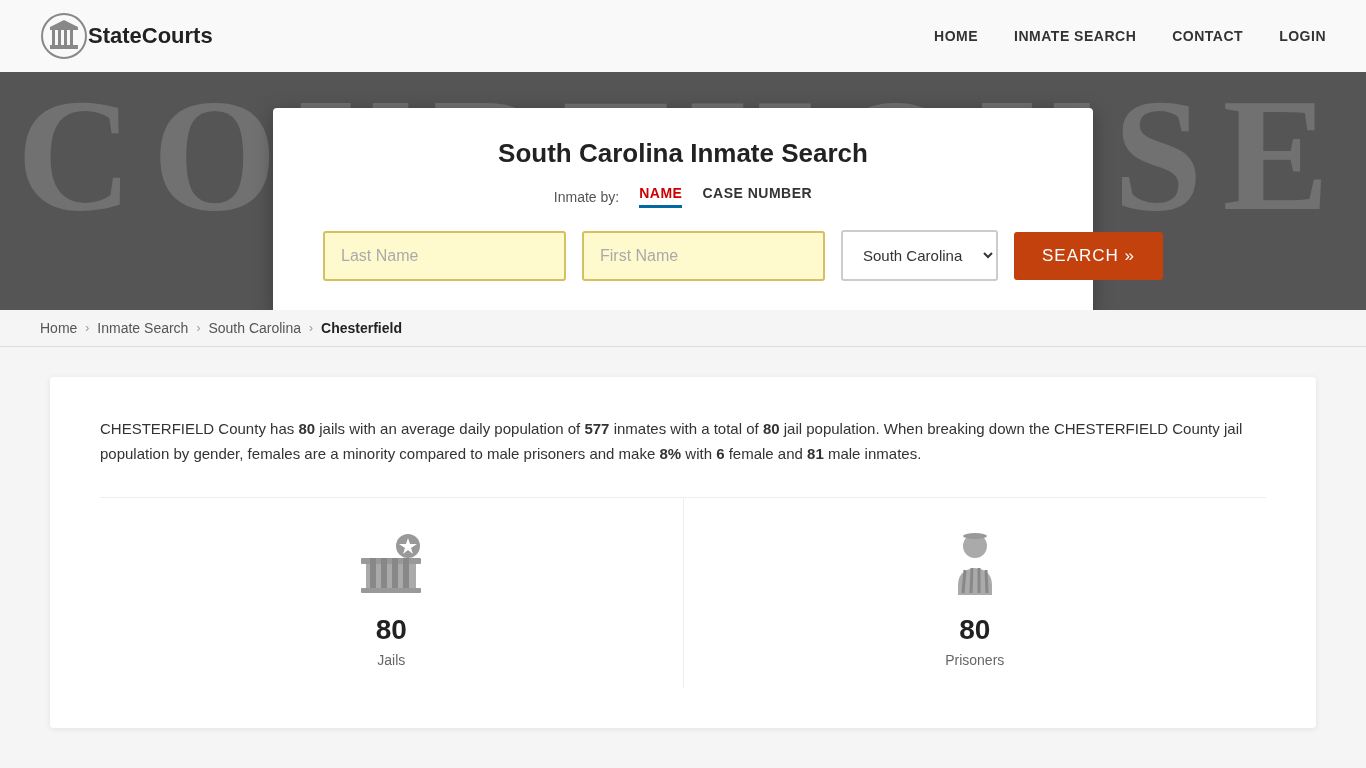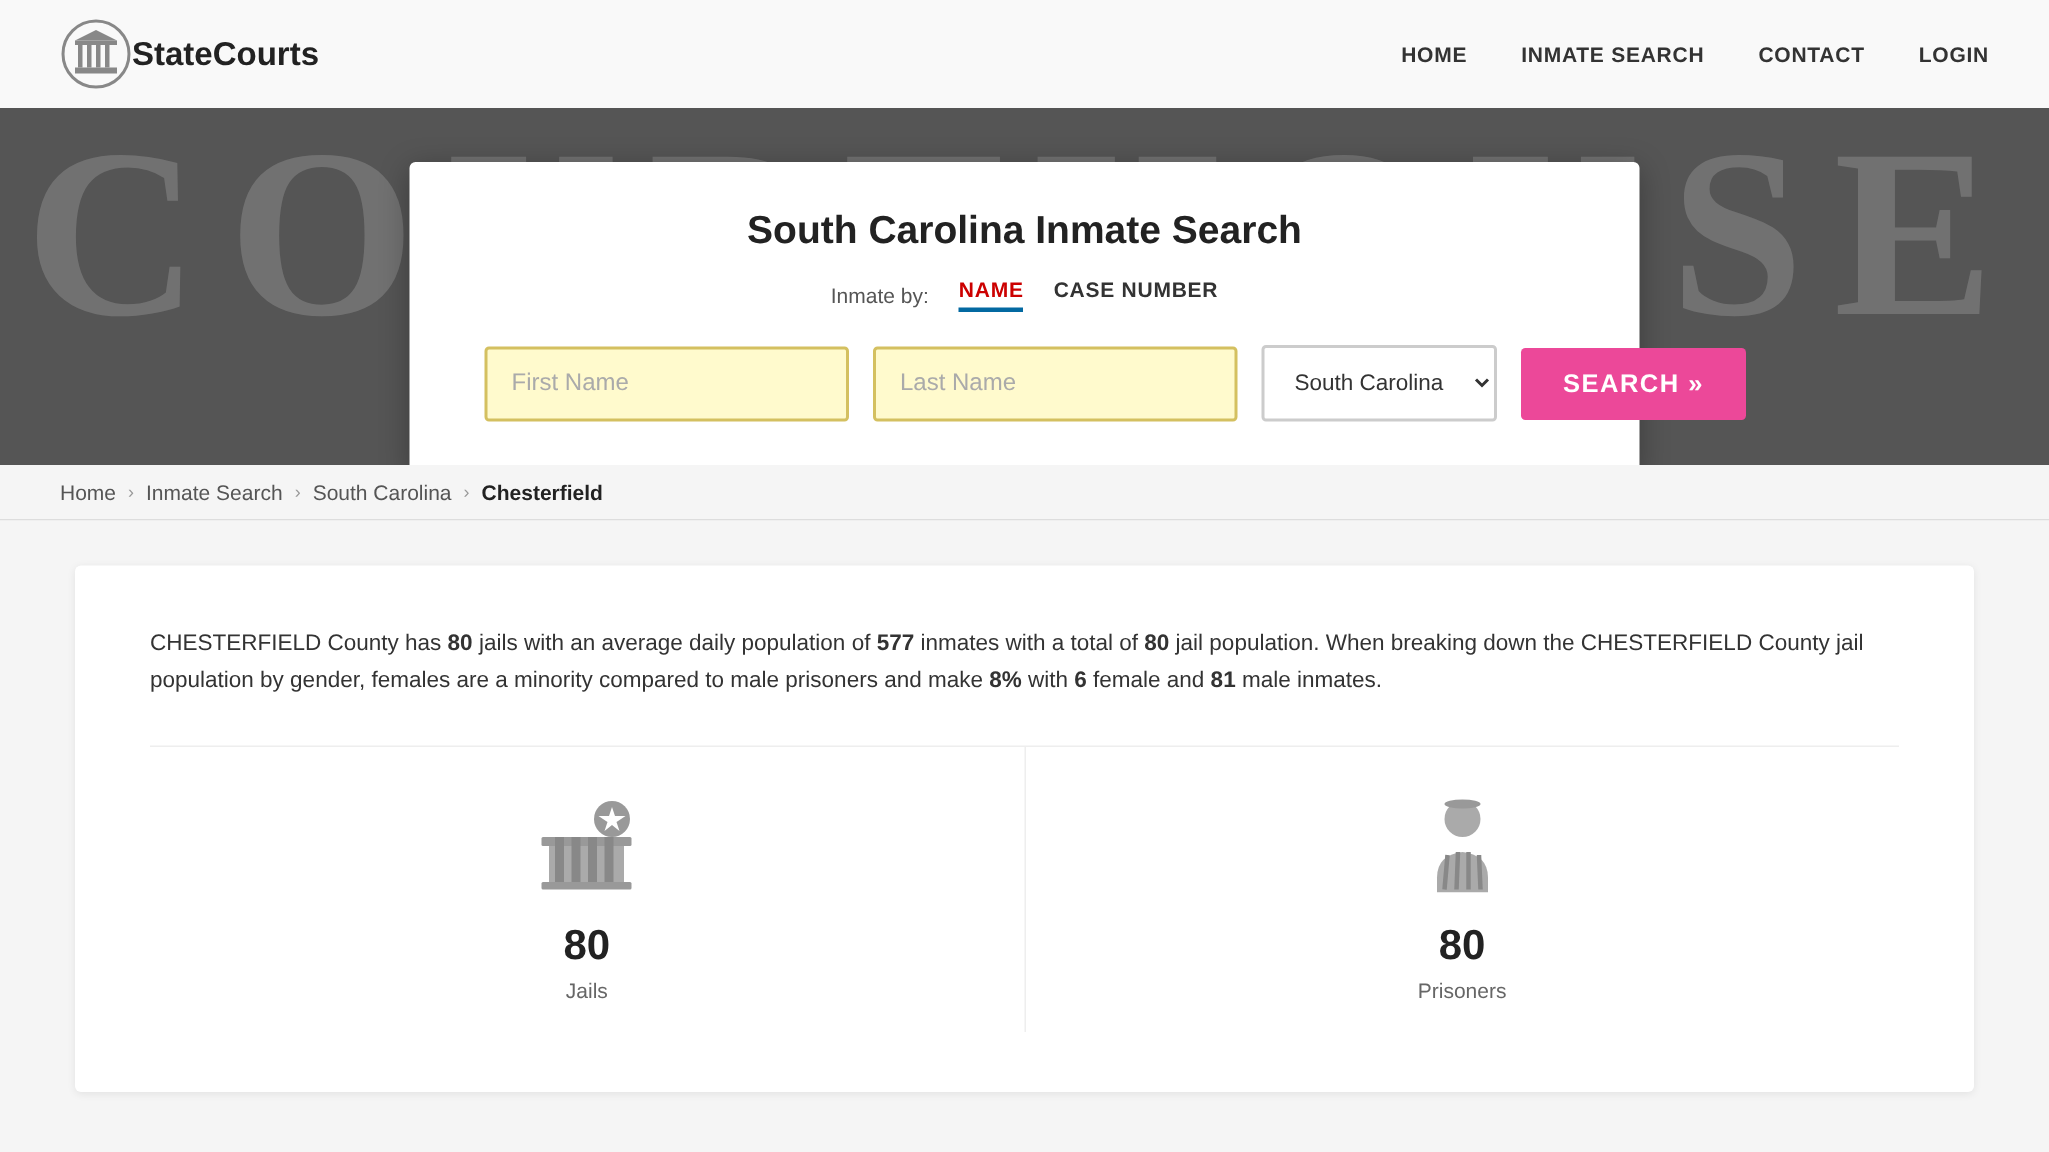--- a/index.html
+++ b/index.html
@@ -136,26 +136,26 @@
       background: #fff;
       border: 2px solid #ccc;
       border-radius: 3px;
       font-size: 15px;
       color: #333;
       width: 220px;
       outline: none;
       cursor: pointer;
     }
     .search-btn {
-      background: #ec4899;
+      background: #c2410c;
       color: white;
       border: none;
       padding: 14px 28px;
       font-size: 17px;
-      font-weight: 700;
+      font-weight: 400;
       border-radius: 3px;
       cursor: pointer;
       letter-spacing: 1px;
       white-space: nowrap;
     }
 
     
     .breadcrumb-bar {
       background: #f5f5f5;
       border-bottom: 1px solid #ddd;
@@ -274,22 +274,22 @@
 
   <div class="search-card-wrapper">
     <div class="search-card">
       <h1 class="search-card-title">South Carolina Inmate Search</h1>
       <div class="search-by-row">
         <span class="search-by-label">Inmate by:</span>
         <span class="search-tab active">NAME</span>
         <span class="search-tab inactive">CASE NUMBER</span>
       </div>
       <div class="search-fields">
+        <input class="search-input" type="text" placeholder="Last Name" style="">
         <input class="search-input" type="text" placeholder="First Name" style="">
-        <input class="search-input" type="text" placeholder="Last Name" style="">
         <select class="search-select">
           <option>South Carolina</option>
           <option>Alabama</option><option>Alaska</option><option>Arizona</option><option>Arkansas</option>
           <option>California</option><option>Colorado</option><option>Connecticut</option>
           <option>Florida</option><option>Georgia</option><option>Hawaii</option>
           <option>Idaho</option><option>Illinois</option><option>Indiana</option>
           <option>Iowa</option><option>Kansas</option><option>Kentucky</option>
           <option>Louisiana</option><option>Maine</option><option>Maryland</option>
           <option>Massachusetts</option><option>Michigan</option><option>Minnesota</option>
           <option>Mississippi</option><option>Missouri</option><option>Montana</option>

